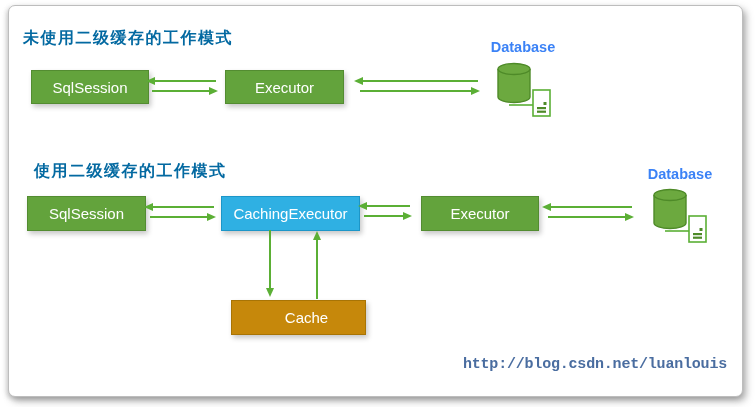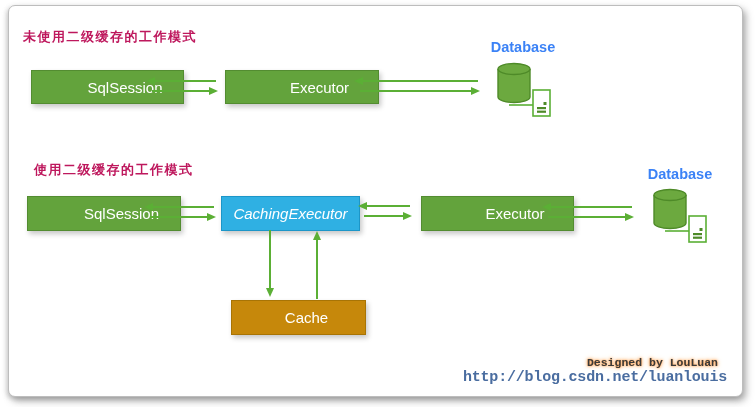--- a/index.html
+++ b/index.html
@@ -6,29 +6,29 @@
   body{
     width:755px;height:407px;position:relative;background:#ffffff;
     font-family:"Liberation Sans",sans-serif;overflow:hidden;
   }
   .frame{
     position:absolute;left:8px;top:5px;width:733px;height:390px;
     border:1px solid #bdbdbd;border-radius:7px;background:#fff;
     box-shadow:3px 4px 7px rgba(90,90,90,.5), -2px 2px 4px rgba(150,150,150,.35);
   }
   .sec-title{
-    position:absolute;color:#be185d;font-weight:bold;font-size:13px;
+    position:absolute;color:#0369a1;font-weight:bold;font-size:16px;
     letter-spacing:1.5px;white-space:nowrap;
   }
   .nbox{
     position:absolute;display:flex;align-items:center;justify-content:center;
     color:#fff;font-size:15px;white-space:nowrap;
     box-shadow:2px 3px 5px rgba(0,0,0,.22);
   }
-  .green{background:#63a33c;border:1px solid #538c31;padding-left:35px;}
+  .green{background:#63a33c;border:1px solid #538c31;}
   .blue{background:#2fb0e3;border:1px solid #1c96c8;}
   .gold{background:#c6880b;border:1px solid #a87405;}
   .db-label{
     position:absolute;color:#3b82f6;font-weight:bold;font-size:14.5px;
     text-align:center;width:90px;white-space:nowrap;
   }
   
   .arr{position:absolute;height:2px;background:#5baf35;}
   .arr::after{content:'';position:absolute;top:-3px;width:0;height:0;border-style:solid;}
   .arr-l::after{left:-8px;border-width:4px 9px 4px 0;border-color:transparent #5baf35 transparent transparent;}
@@ -83,21 +83,21 @@
 
 <div class="sec-title" style="left:34px;top:161px;text-align:right;">使用二级缓存的工作模式</div>
 
 <div class="nbox green" style="left:27px;top:196px;width:117px;height:33px;">
   <span>SqlSession</span>
 </div>
 
 <div class="arr arr-l" style="left:152px;top:206px;width:62px;"></div>
 <div class="arr arr-r" style="left:150px;top:216px;width:58px;"></div>
 
-<div class="nbox blue" style="left:221px;top:196px;width:137px;height:33px;font-style:italic;">
+<div class="nbox blue" style="left:221px;top:196px;width:137px;height:33px;">
   <span>CachingExecutor</span>
 </div>
 
 <div class="arr arr-l" style="left:366px;top:205px;width:44px;"></div>
 <div class="arr arr-r" style="left:364px;top:215px;width:40px;"></div>
 
 <div class="nbox green" style="left:421px;top:196px;width:116px;height:33px;">
   <span>Executor</span>
 </div>
 
@@ -119,15 +119,14 @@
 </svg>
 
 <div class="varr varr-d" style="left:269px;top:230px;height:59px;"></div>
 <div class="varr varr-u" style="left:316px;top:239px;height:60px;"></div>
 
 <div class="nbox gold" style="left:231px;top:300px;width:117px;height:33px;padding-left:16px;">
   <span>Cache</span>
 </div>
 
 <div class="credits">
-  <div class="designed">Designed by LouLuan</div>
   <div class="url">http://blog.csdn.net/luanlouis</div>
 </div>
 
 </body></html>

